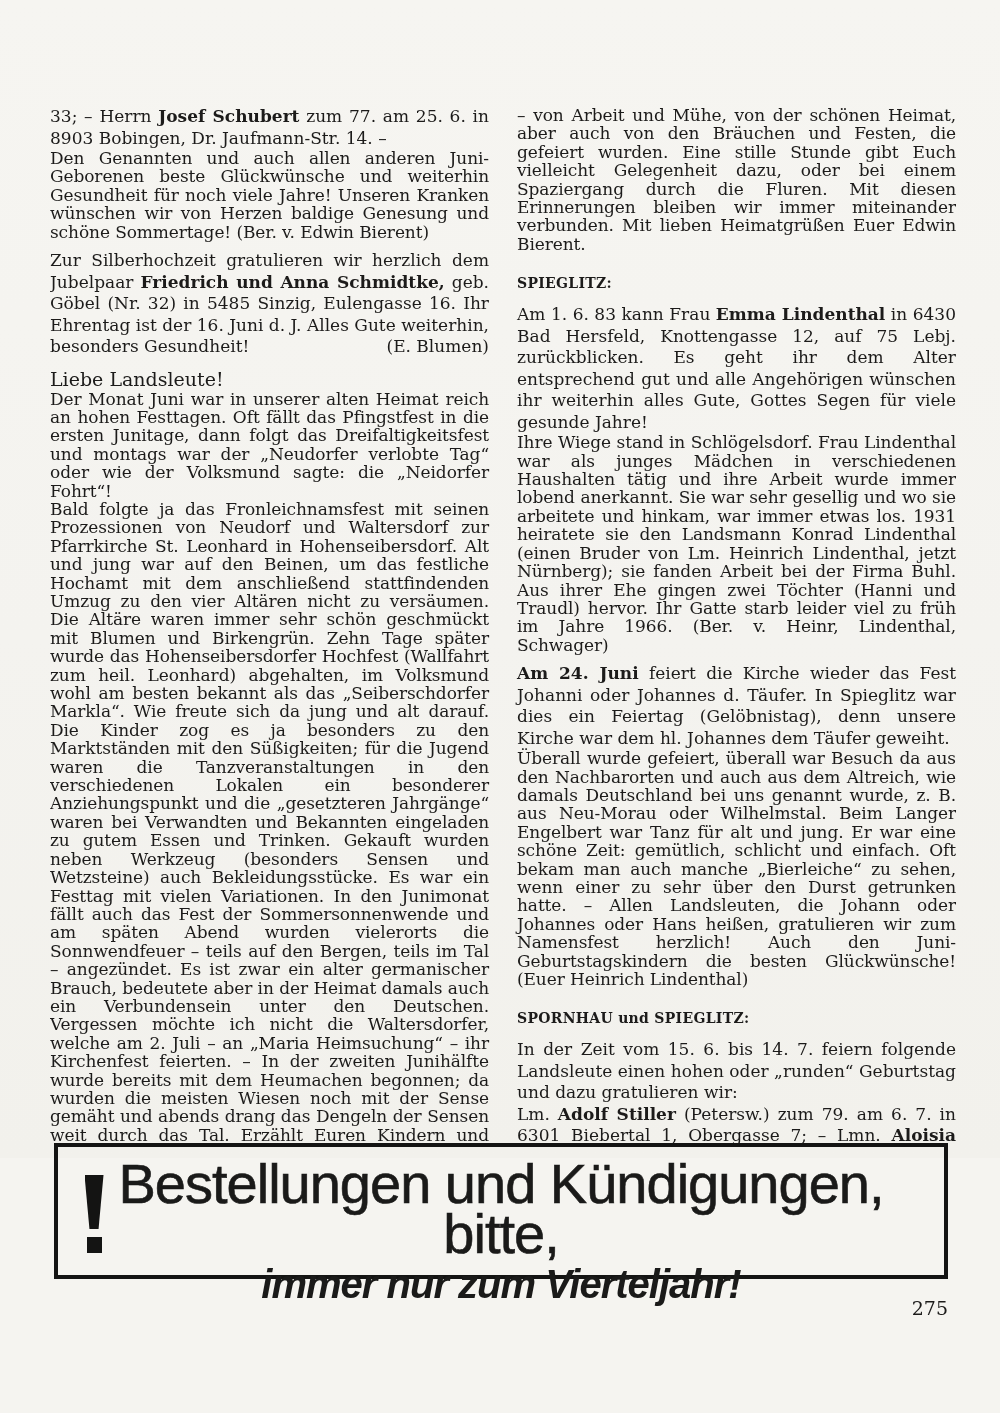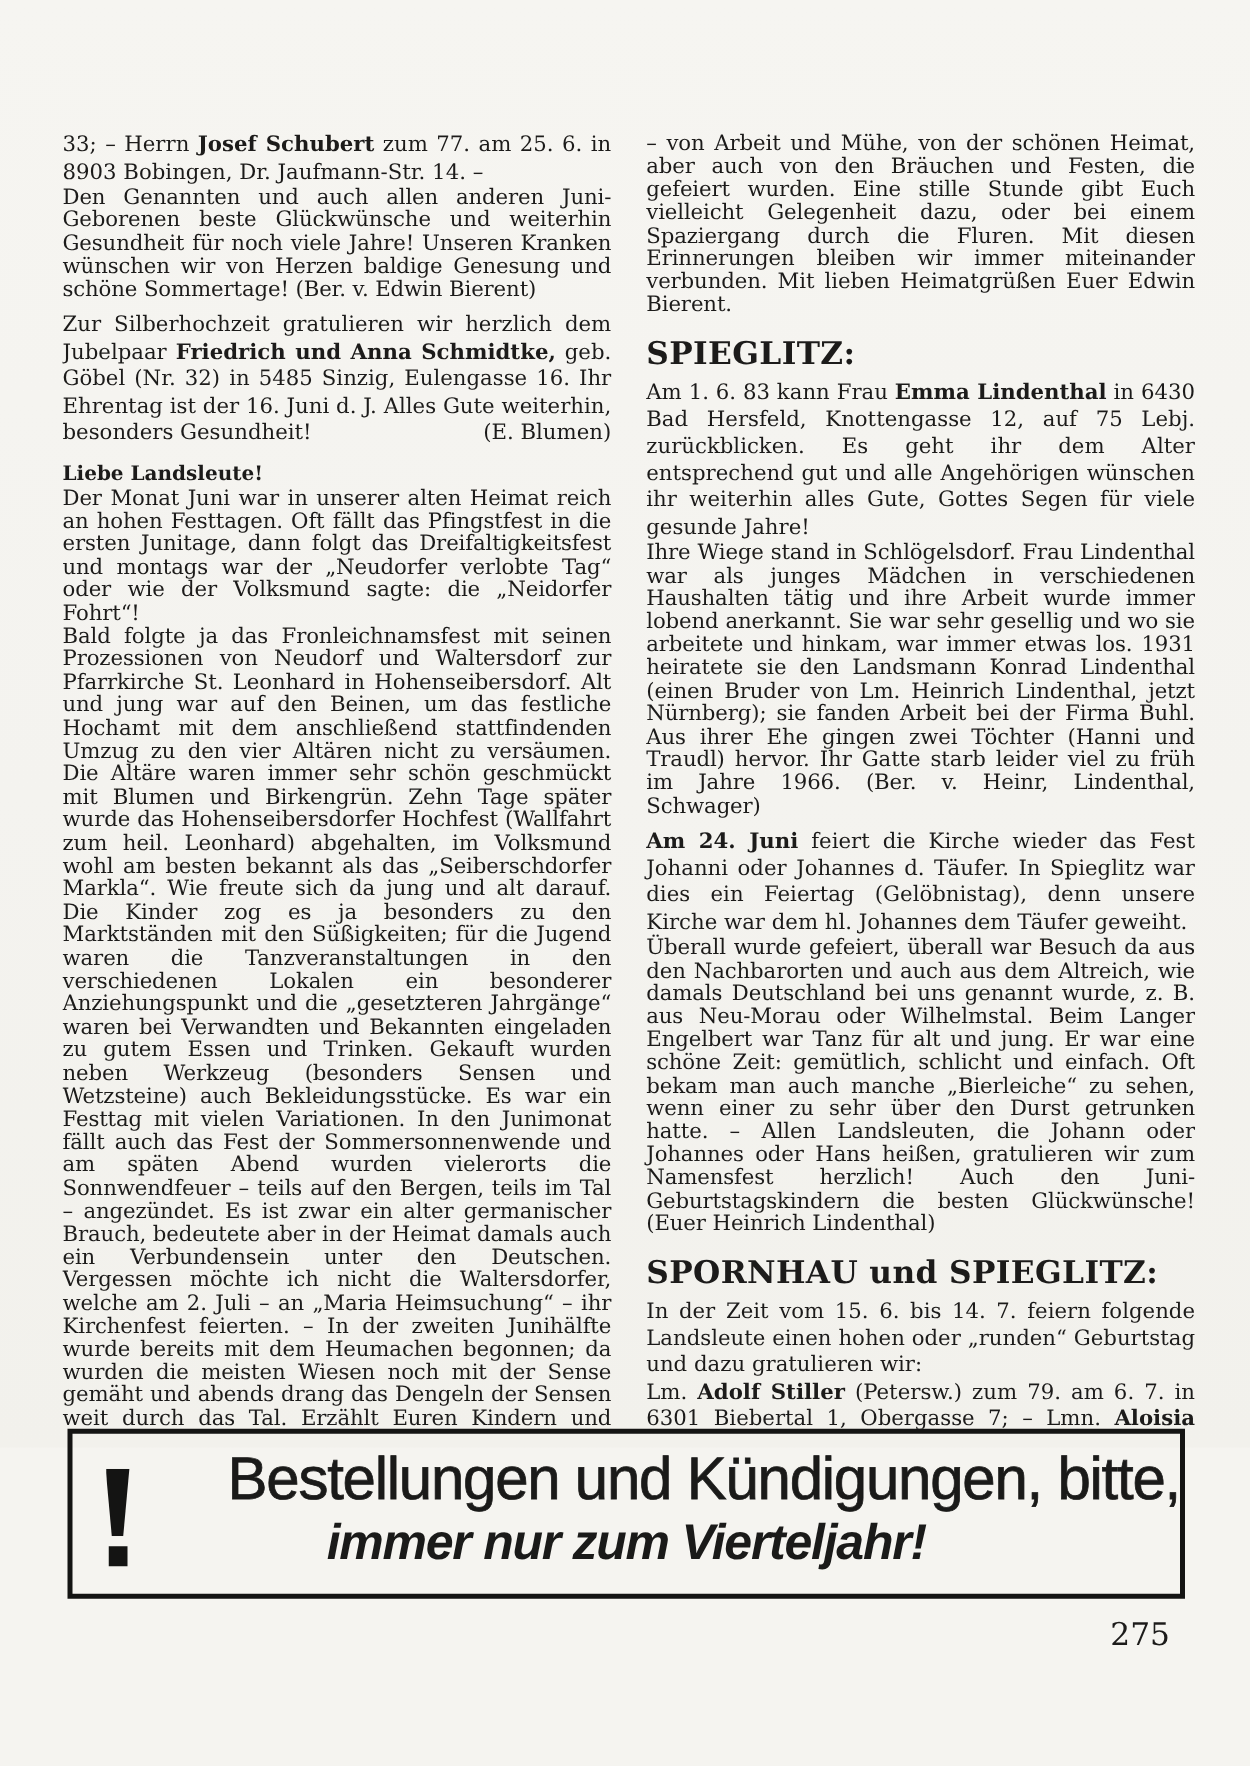--- a/index.html
+++ b/index.html
@@ -17,49 +17,49 @@
   .cols{
     position:absolute;left:50px;top:106px;width:906px;height:1037px;
     display:flex;gap:28px;overflow:hidden;
   }
   .col{width:439px;text-align:justify;hyphens:auto;-webkit-hyphens:auto;}
   .para,.heading{margin:0;clear:both;}
   .para.small{font-size:17px;line-height:18.4px;letter-spacing:-0.1px;}
   .para.large{font-size:17px;line-height:21.5px;}
   .para.large{margin-top:9px;}
   .col .para.large:first-child{margin-top:0;}
-  .heading.sub{font-size:16px;line-height:22px;font-weight:bold;margin-top:10px;text-align:left;}
-  .heading.section{font-size:25px;line-height:24px;font-weight:bold;margin-top:18px;margin-bottom:3px;text-align:left;letter-spacing:0.3px;}
+  .heading.sub{font-size:19px;line-height:22px;font-weight:normal;margin-top:10px;text-align:left;}
+  .heading.section{font-size:14px;line-height:24px;font-weight:bold;margin-top:18px;margin-bottom:3px;text-align:left;letter-spacing:0.3px;}
   .b{font-weight:bold;}
   .sig{float:right;}
   .banner{
     position:absolute;left:54px;top:1143px;width:894px;height:136px;
     border:4px solid #141413;box-sizing:border-box;background:transparent;
   }
   .bang{
     position:absolute;left:26px;top:28px;width:20px;
     display:flex;flex-direction:column;align-items:center;
   }
   .bang-bar{width:19px;height:54px;background:#141413;
     clip-path:polygon(0 0,100% 0,74% 100%,26% 100%);}
   .bang-dot{width:15px;height:16px;background:#141413;margin-top:8px;}
   .banner-text{
     position:absolute;left:0;top:12px;width:100%;text-align:center;
     font-family:"Liberation Sans", sans-serif;color:#1a1a19;
   }
   .banner-line1{
-    font-size:48px;line-height:50px;font-weight:400;letter-spacing:-1px;text-align:right;
+    font-size:56px;line-height:50px;font-weight:400;letter-spacing:-1px;
     -webkit-text-stroke:0.6px #1a1a19;
   }
   .banner-line2{
     font-size:40px;line-height:50px;font-weight:700;font-style:italic;letter-spacing:-1px;
   }
   .pageno{
-    position:absolute;right:64px;top:1296px;
-    font-size:25px;line-height:24px;color:#1c1b1a;
+    position:absolute;right:52px;top:1296px;
+    font-size:19px;line-height:24px;color:#1c1b1a;
   }
 </style>
 </head>
 <body>
 
 <div class="sheet">
 
   <div class="cols">
     <div class="col">
         <p class="para large"><span class="">33; – Herrn </span><span class="b ">Josef Schubert</span><span class=""> zum 77. am 25. 6. in 8903 Bobingen, Dr. Jaufmann-Str. 14. –</span></p>

